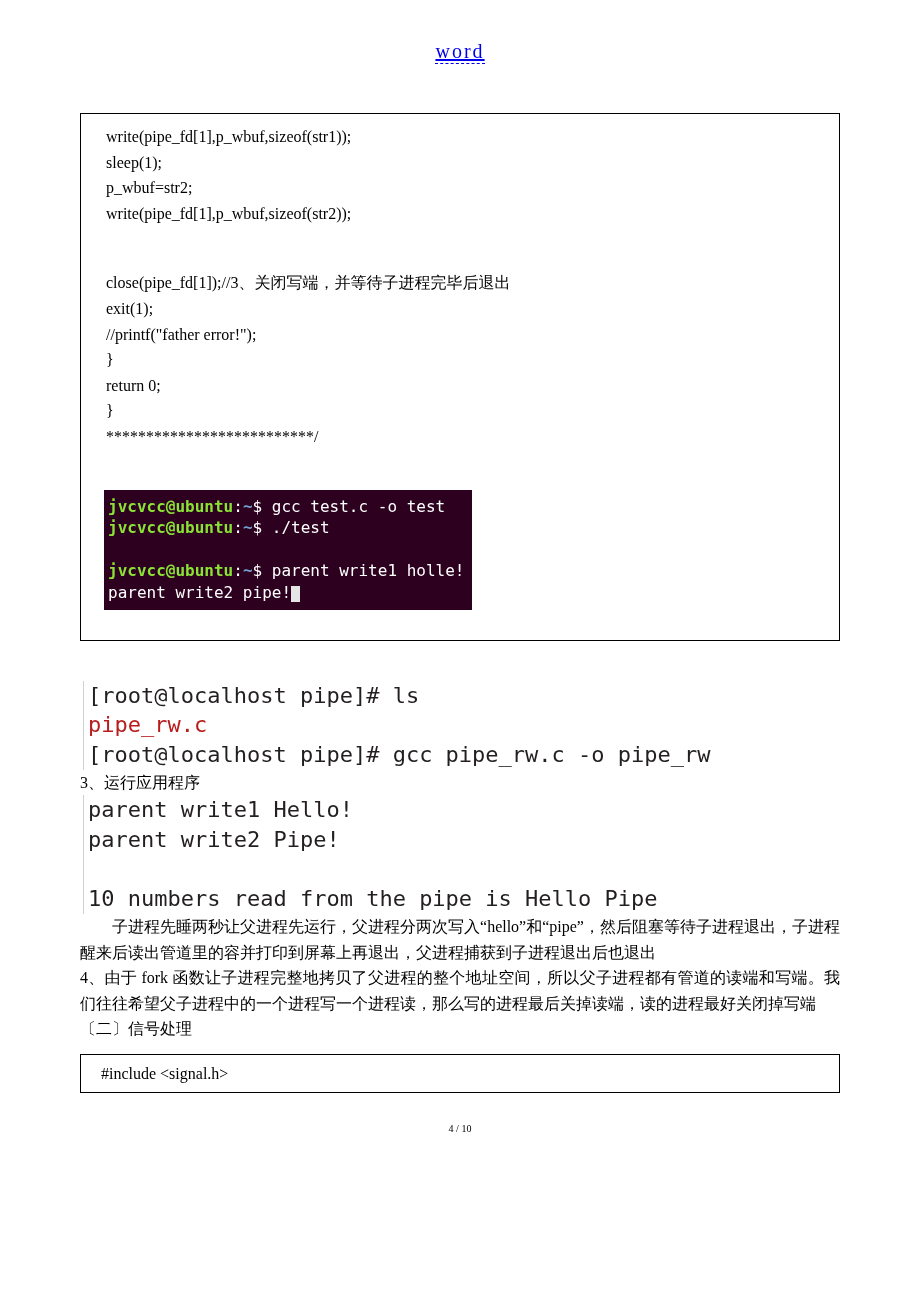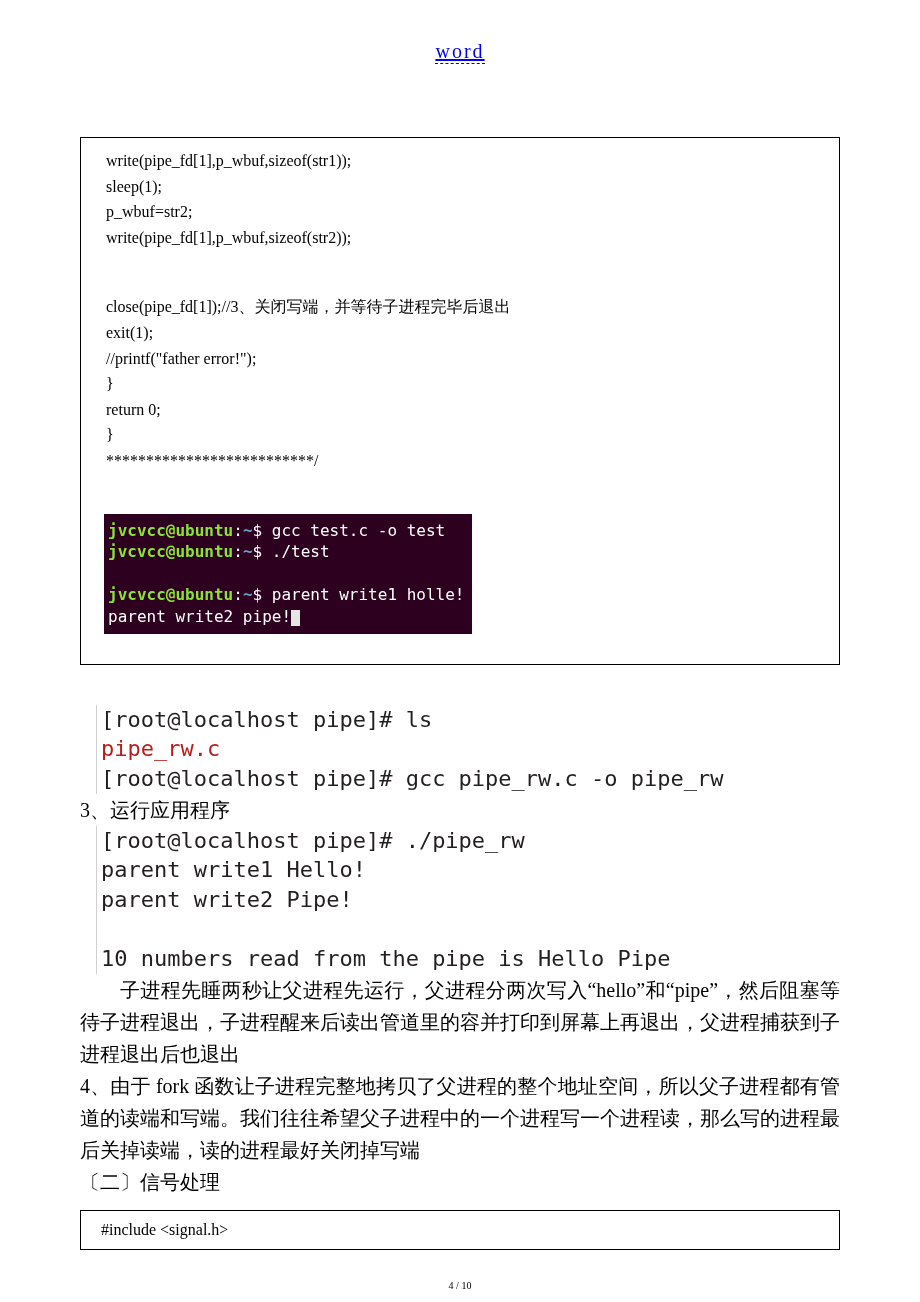--- a/index.html
+++ b/index.html
@@ -9,21 +9,21 @@
     font-family: "Times New Roman", serif;
     width: 920px;
   }
   .page {
     width: 920px;
     padding: 40px 80px 40px 80px;
     box-sizing: border-box;
   }
   .header-link {
     text-align: center;
-    margin-bottom: 74px;
+    margin-bottom: 50px;
   }
   .header-link span {
     color: #0000EE;
     text-decoration: underline;
     font-family: "SimSun", serif;
     font-size: 20px;
     letter-spacing: 2px;
     border-bottom: 1px dashed #0000EE;
     padding-bottom: 1px;
   }
@@ -65,28 +65,28 @@
     width: 9px;
     height: 16px;
     background: #e5e5e5;
     vertical-align: text-bottom;
   }
   .mono-big {
     font-family: "DejaVu Sans Mono", "Courier New", monospace;
     font-size: 22px;
     line-height: 1.35;
     color: #231f20;
-    margin-left: 16px;
+    margin-left: 3px;
     border-left: 1px solid #d0d0d0;
     padding-left: 4px;
   }
   .mono-big .green { color: #b91c1c; }
   .cn-text {
     font-family: "SimSun", serif;
-    font-size: 20px;
+    font-size: 16px;
     line-height: 1.6;
   }
   .cn-text.indent { text-indent: 2em; }
   .cn-text.just { text-align: justify; }
   .footer {
     text-align: center;
     font-family: "Times New Roman", serif;
     font-size: 10px;
     margin-top: 30px;
   }
@@ -138,21 +138,20 @@
 
   <div class="mono-big">
     <div>[root@localhost pipe]# ls</div>
     <div class="green">pipe_rw.c</div>
     <div>[root@localhost pipe]# gcc pipe_rw.c -o pipe_rw</div>
   </div>
 
   <div class="cn-text">3、运行应用程序</div>
 
   <div class="mono-big">
-    <div>[root@localhost pipe]# ./pipe_rw</div>
     <div>parent write1 Hello!</div>
     <div>parent write2 Pipe!</div>
     <div>&nbsp;</div>
     <div>10 numbers read from the pipe is Hello Pipe</div>
   </div>
 
   <div class="cn-text just indent">子进程先睡两秒让父进程先运行，父进程分两次写入“hello”和“pipe”，然后阻塞等待子进程退出，子进程醒来后读出管道里的容并打印到屏幕上再退出，父进程捕获到子进程退出后也退出</div>
   <div class="cn-text just">4、由于 fork 函数让子进程完整地拷贝了父进程的整个地址空间，所以父子进程都有管道的读端和写端。我们往往希望父子进程中的一个进程写一个进程读，那么写的进程最后关掉读端，读的进程最好关闭掉写端</div>
   <div class="cn-text">〔二〕信号处理</div>
 

